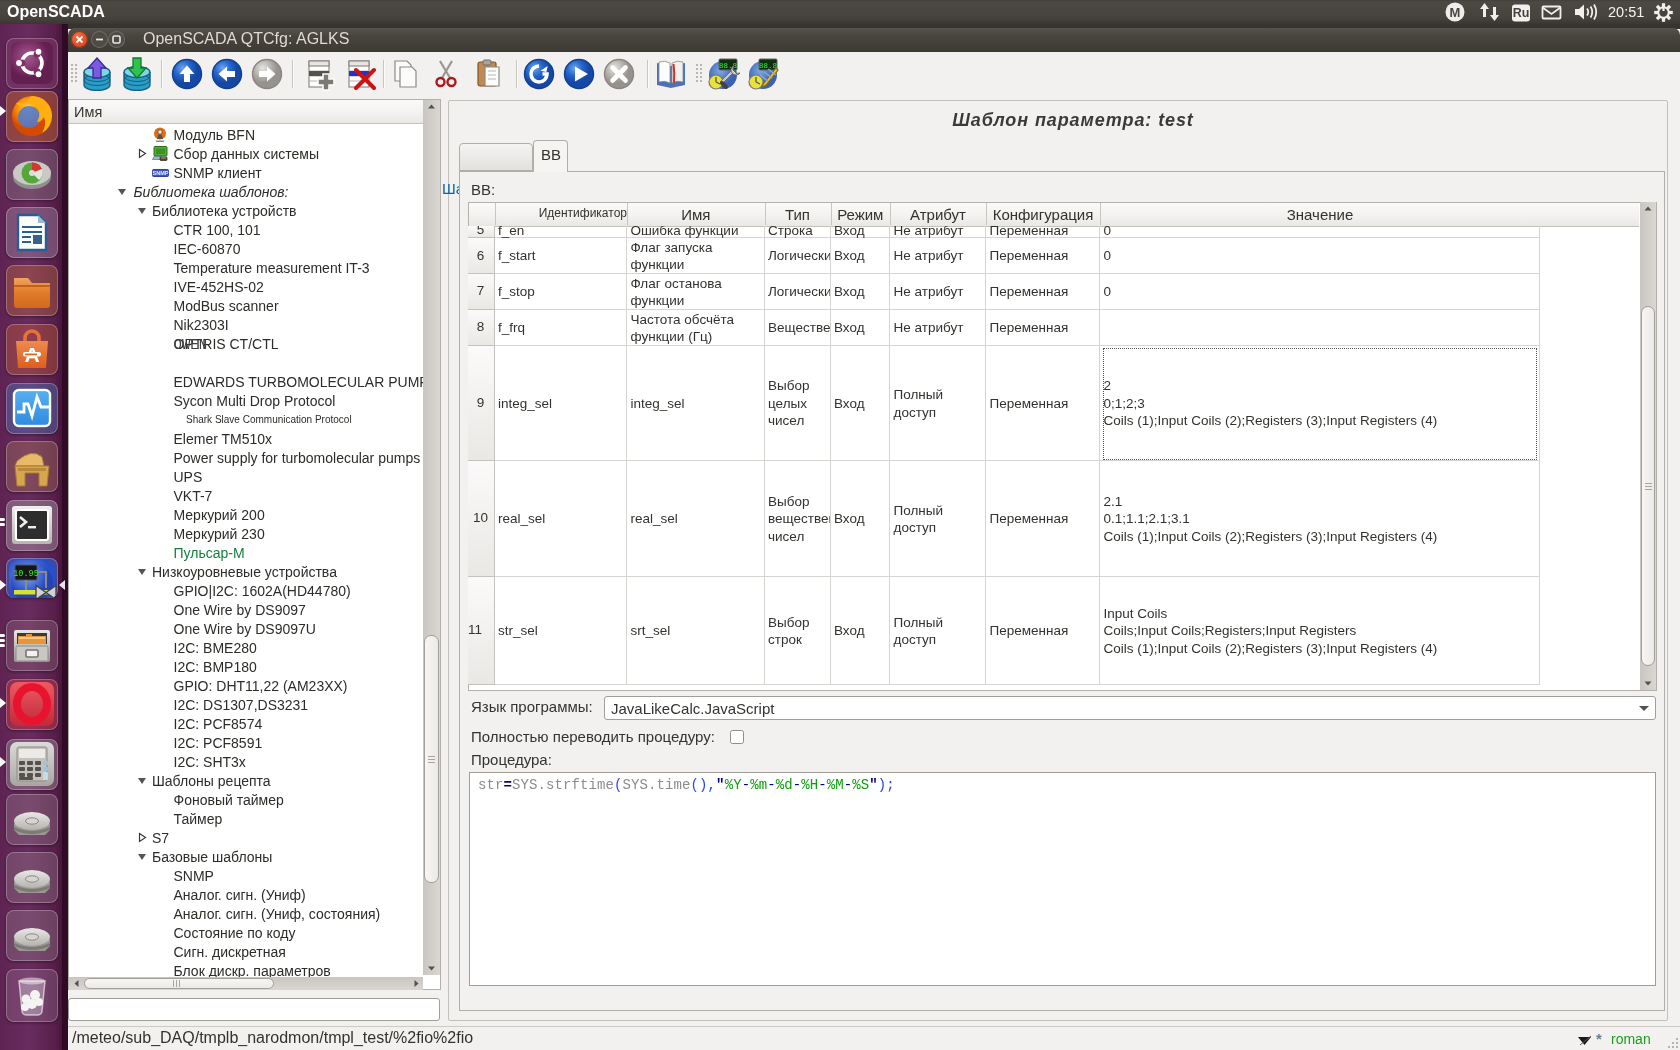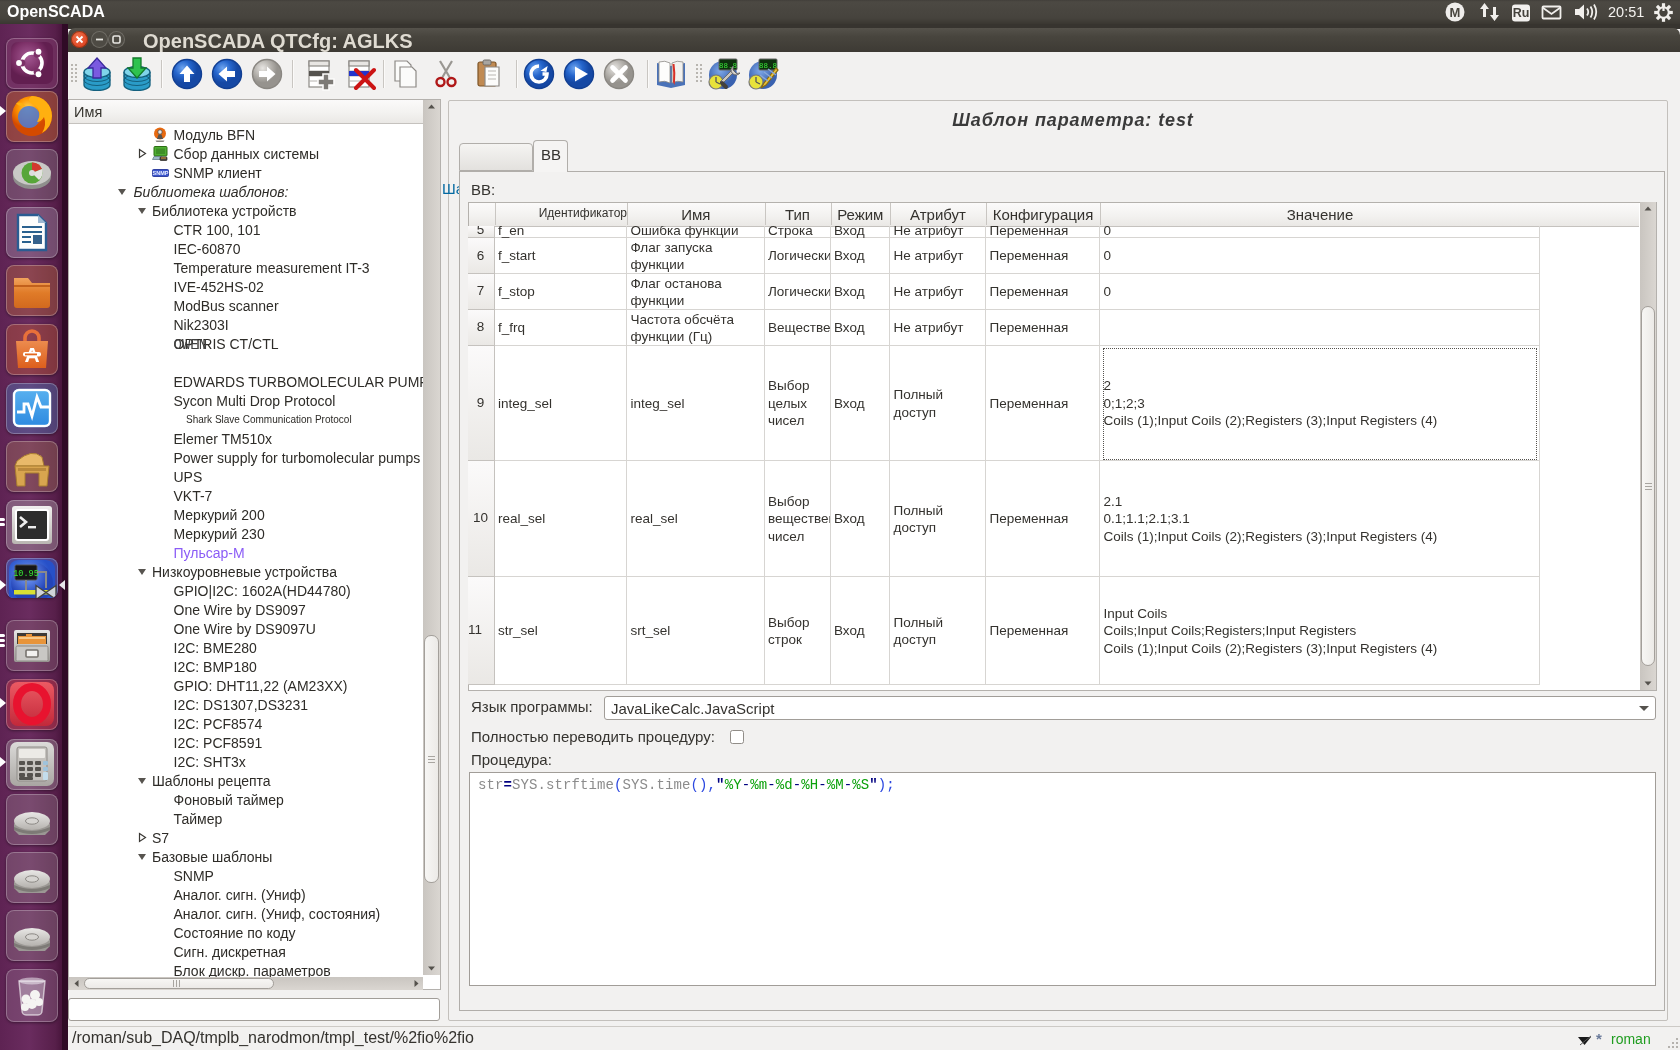--- a/index.html
+++ b/index.html
@@ -290,21 +290,21 @@
       <path d="M5.5 5.5 L11.5 11.5 M11.5 5.5 L5.5 11.5" stroke="#fff" stroke-width="1.8"></path>
     </svg>
 <div class="abs" style="left:91px;top:31px;width:17px;height:17px;border-radius:50%;background:#4e4b44;box-shadow:inset 0 0 0 1px #6e6b64;"></div>
 <svg class="abs" style="left:91px;top:31px;" width="17" height="17">
       <path d="M5 8.5 L12 8.5" stroke="#e8e6e2" stroke-width="1.8"></path>
     </svg>
 <div class="abs" style="left:108px;top:31px;width:17px;height:17px;border-radius:50%;background:#4e4b44;box-shadow:inset 0 0 0 1px #6e6b64;"></div>
 <svg class="abs" style="left:108px;top:31px;" width="17" height="17">
       <rect x="5" y="5" width="7" height="7" rx="1.5" fill="none" stroke="#e8e6e2" stroke-width="1.6"></rect>
     </svg>
-<div class="txt" style="left:143px;top:30px;font-size:20px;color:#dfdbd2;font-weight:bold;">OpenSCADA QTCfg: AGLKS</div>
+<div class="txt" style="left:143px;top:30px;font-size:16px;color:#dfdbd2;font-weight:normal;">OpenSCADA QTCfg: AGLKS</div>
 <div class="abs" style="left:68px;top:52px;width:1612px;height:45px;background:#F2F1F0;"></div>
 <div class="abs" style="left:71px;top:64px;width:2px;height:20px;background:repeating-linear-gradient(180deg,#b8b5b0 0 2px,transparent 2px 4px);"></div>
 <div class="abs" style="left:75px;top:64px;width:2px;height:20px;background:repeating-linear-gradient(180deg,#b8b5b0 0 2px,transparent 2px 4px);"></div>
 <div class="abs" style="left:696px;top:64px;width:2px;height:20px;background:repeating-linear-gradient(180deg,#b8b5b0 0 2px,transparent 2px 4px);"></div>
 <div class="abs" style="left:700px;top:64px;width:2px;height:20px;background:repeating-linear-gradient(180deg,#b8b5b0 0 2px,transparent 2px 4px);"></div>
 <div class="abs" style="left:161px;top:60px;width:1px;height:28px;background:#c9c6c2;box-shadow:1px 0 0 #fbfaf9;"></div>
 <div class="abs" style="left:292px;top:60px;width:1px;height:28px;background:#c9c6c2;box-shadow:1px 0 0 #fbfaf9;"></div>
 <div class="abs" style="left:383px;top:60px;width:1px;height:28px;background:#c9c6c2;box-shadow:1px 0 0 #fbfaf9;"></div>
 <div class="abs" style="left:516px;top:60px;width:1px;height:28px;background:#c9c6c2;box-shadow:1px 0 0 #fbfaf9;"></div>
 <div class="abs" style="left:647px;top:60px;width:1px;height:28px;background:#c9c6c2;box-shadow:1px 0 0 #fbfaf9;"></div>
@@ -496,21 +496,21 @@
 <div class="txt" style="left:104.5px;top:211px;font-size:14px;color:#404040;line-height:18px;font-family:Liberation Mono, monospace;">OWEN</div>
 <div class="txt" style="left:104.5px;top:247.5px;font-size:14px;color:#2e2c28;line-height:18px;">EDWARDS TURBOMOLECULAR PUMPS</div>
 <div class="txt" style="left:104.5px;top:266.5px;font-size:14px;color:#2e2c28;line-height:18px;">Sycon Multi Drop Protocol</div>
 <div class="txt" style="left:117px;top:285.5px;font-size:10px;color:#2e2c28;line-height:18px;">Shark Slave Communication Protocol</div>
 <div class="txt" style="left:104.5px;top:304.5px;font-size:14px;color:#2e2c28;line-height:18px;">Elemer TM510x</div>
 <div class="txt" style="left:104.5px;top:323.5px;font-size:14px;color:#2e2c28;line-height:18px;">Power supply for turbomolecular pumps</div>
 <div class="txt" style="left:104.5px;top:342.5px;font-size:14px;color:#2e2c28;line-height:18px;">UPS</div>
 <div class="txt" style="left:104.5px;top:361.5px;font-size:14px;color:#2e2c28;line-height:18px;">VKT-7</div>
 <div class="txt" style="left:104.5px;top:380.5px;font-size:14px;color:#2e2c28;line-height:18px;">Меркурий 200</div>
 <div class="txt" style="left:104.5px;top:399.5px;font-size:14px;color:#2e2c28;line-height:18px;">Меркурий 230</div>
-<div class="txt" style="left:104.5px;top:418.5px;font-size:14px;color:#8b5cf6;line-height:18px;">Пульсар-М</div>
+<div class="txt" style="left:104.5px;top:418.5px;font-size:14px;color:#15803d;line-height:18px;">Пульсар-М</div>
 <div class="abs" style="left:68.5px;top:443.5px;width:0;height:0;border-left:4.5px solid transparent;border-right:4.5px solid transparent;border-top:6px solid #57544f;"></div>
       <div class="txt" style="left:83.0px;top:437.5px;font-size:14px;color:#2e2c28;line-height:18px;">Низкоуровневые устройства</div>
 <div class="txt" style="left:104.5px;top:456.5px;font-size:14px;color:#2e2c28;line-height:18px;">GPIO|I2C: 1602A(HD44780)</div>
 <div class="txt" style="left:104.5px;top:475.5px;font-size:14px;color:#2e2c28;line-height:18px;">One Wire by DS9097</div>
 <div class="txt" style="left:104.5px;top:494.5px;font-size:14px;color:#2e2c28;line-height:18px;">One Wire by DS9097U</div>
 <div class="txt" style="left:104.5px;top:513.5px;font-size:14px;color:#2e2c28;line-height:18px;">I2C: BME280</div>
 <div class="txt" style="left:104.5px;top:532.5px;font-size:14px;color:#2e2c28;line-height:18px;">I2C: BMP180</div>
 <div class="txt" style="left:104.5px;top:551.5px;font-size:14px;color:#2e2c28;line-height:18px;">GPIO: DHT11,22 (AM23XX)</div>
 <div class="txt" style="left:104.5px;top:570.5px;font-size:14px;color:#2e2c28;line-height:18px;">I2C: DS1307,DS3231</div>
 <div class="txt" style="left:104.5px;top:589.5px;font-size:14px;color:#2e2c28;line-height:18px;">I2C: PCF8574</div>
@@ -825,21 +825,21 @@
 <div class="txt" style="left:611px;top:700px;font-size:15px;color:#35332f;font-weight:normal;">JavaLikeCalc.JavaScript</div>
 <svg class="abs" style="left:1637px;top:703px;" width="14" height="10">
       <path d="M2 3 l5 5 l5 -5 z" fill="#55524d"></path>
     </svg>
 <div class="txt" style="left:471px;top:728px;font-size:15px;color:#35332f;font-weight:normal;">Полностью переводить процедуру:</div>
 <div class="abs" style="left:730px;top:730px;width:14px;height:14px;background:#fff;border:1px solid #918d88;border-radius:2.5px;box-sizing:border-box;"></div>
 <div class="txt" style="left:471px;top:751px;font-size:15px;color:#35332f;font-weight:normal;">Процедура:</div>
 <div class="abs" style="left:469px;top:772px;width:1187px;height:214px;background:#fff;border:1px solid #a19d98;box-sizing:border-box;"></div>
 <div class="txt" style="left:478px;top:777px;font-size:14px;font-family:'Liberation Mono',monospace;letter-spacing:0.1px;"><span style="color:#8c8c8c;">str</span><span style="color:#000080;font-weight:bold;">=</span><span style="color:#8c8c8c;">SYS.strftime</span><span style="color:#2b47e0;">(</span><span style="color:#8c8c8c;">SYS.time</span><span style="color:#2b47e0;">(),</span><span style="color:#000080;font-weight:bold;">"</span><span style="color:#0aa10a;">%Y</span><span style="color:#000080;">-</span><span style="color:#0aa10a;">%m</span><span style="color:#000080;">-</span><span style="color:#0aa10a;">%d</span><span style="color:#000080;">-</span><span style="color:#0aa10a;">%H</span><span style="color:#000080;">-</span><span style="color:#0aa10a;">%M</span><span style="color:#000080;">-</span><span style="color:#0aa10a;">%S</span><span style="color:#000080;font-weight:bold;">"</span><span style="color:#2b47e0;">);</span></div>
 <div class="abs" style="left:68px;top:1026px;width:1612px;height:24px;background:#F2F1F0;border-top:1px solid #cdcac6;box-sizing:border-box;"></div>
-<div class="txt" style="left:72px;top:1029px;font-size:16px;color:#34322e;font-weight:normal;">/roman/sub_DAQ/tmplb_narodmon/tmpl_test/%2fio%2fio</div>
+<div class="txt" style="left:72px;top:1029px;font-size:16px;color:#34322e;font-weight:normal;">/meteo/sub_DAQ/tmplb_narodmon/tmpl_test/%2fio%2fio</div>
 <svg class="abs" style="left:1576px;top:1035px;" width="18" height="12">
       <path d="M2 2 l6.5 8 l6.5 -8 z" fill="#1a1a1a"></path>
       <path d="M4 10 L15 1" stroke="#555" stroke-width="1"></path>
     </svg>
 <div class="txt" style="left:1596px;top:1030px;font-size:15px;color:#6a7a9a;font-weight:bold;">*</div>
 <div class="txt" style="left:1611px;top:1031px;font-size:14px;color:#1f9c1f;font-weight:normal;">roman</div>
 <div class="abs" style="left:1676px;top:1046px;width:2px;height:2px;background:#b5b2ae;"></div>
 <div class="abs" style="left:1672px;top:1046px;width:2px;height:2px;background:#b5b2ae;"></div>
 <div class="abs" style="left:1668px;top:1046px;width:2px;height:2px;background:#b5b2ae;"></div>
 <div class="abs" style="left:1676px;top:1042px;width:2px;height:2px;background:#b5b2ae;"></div>

